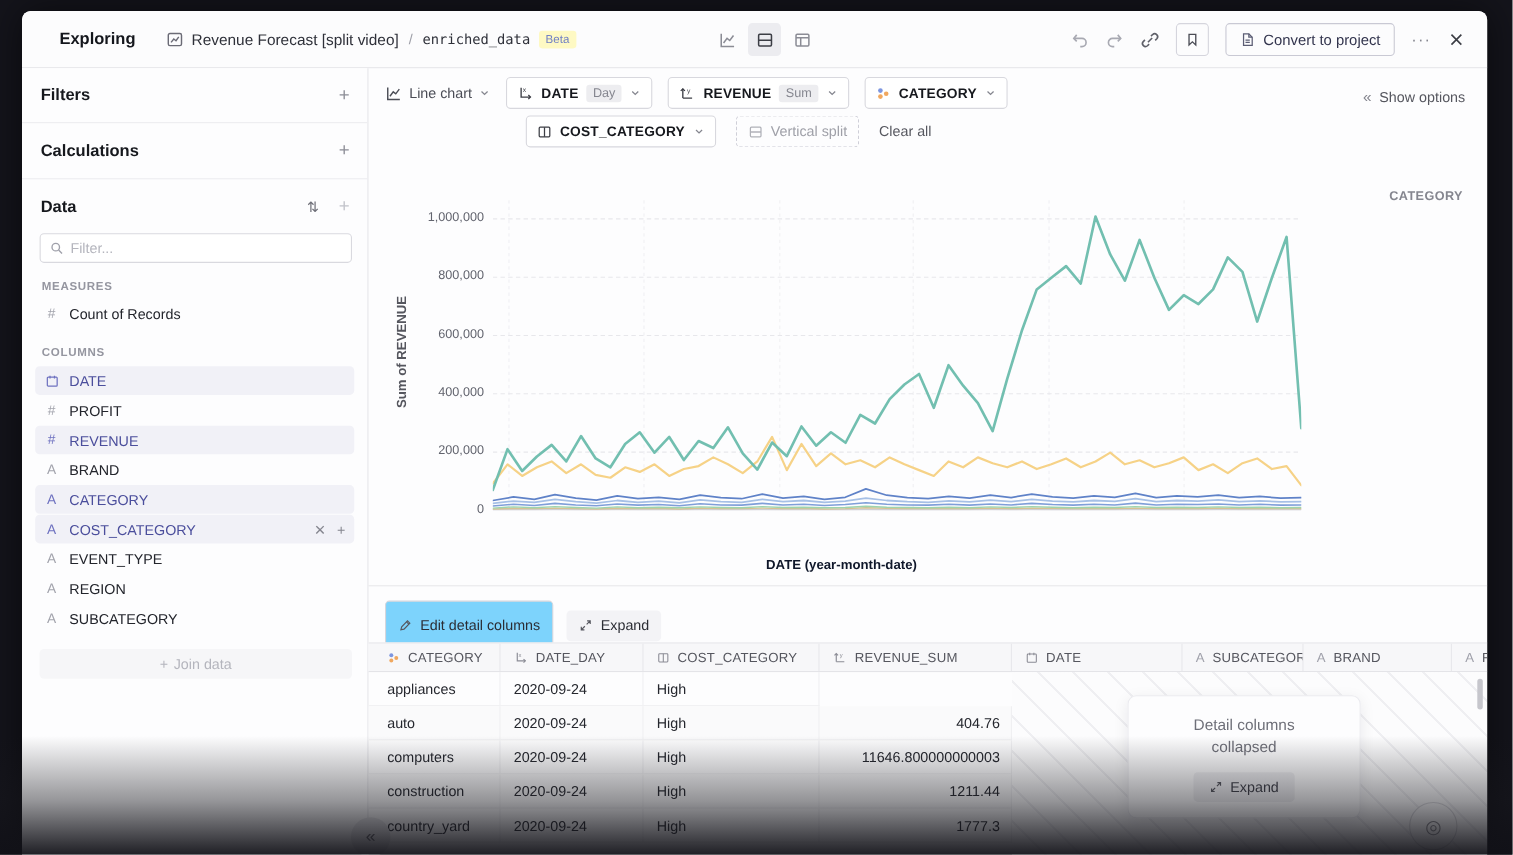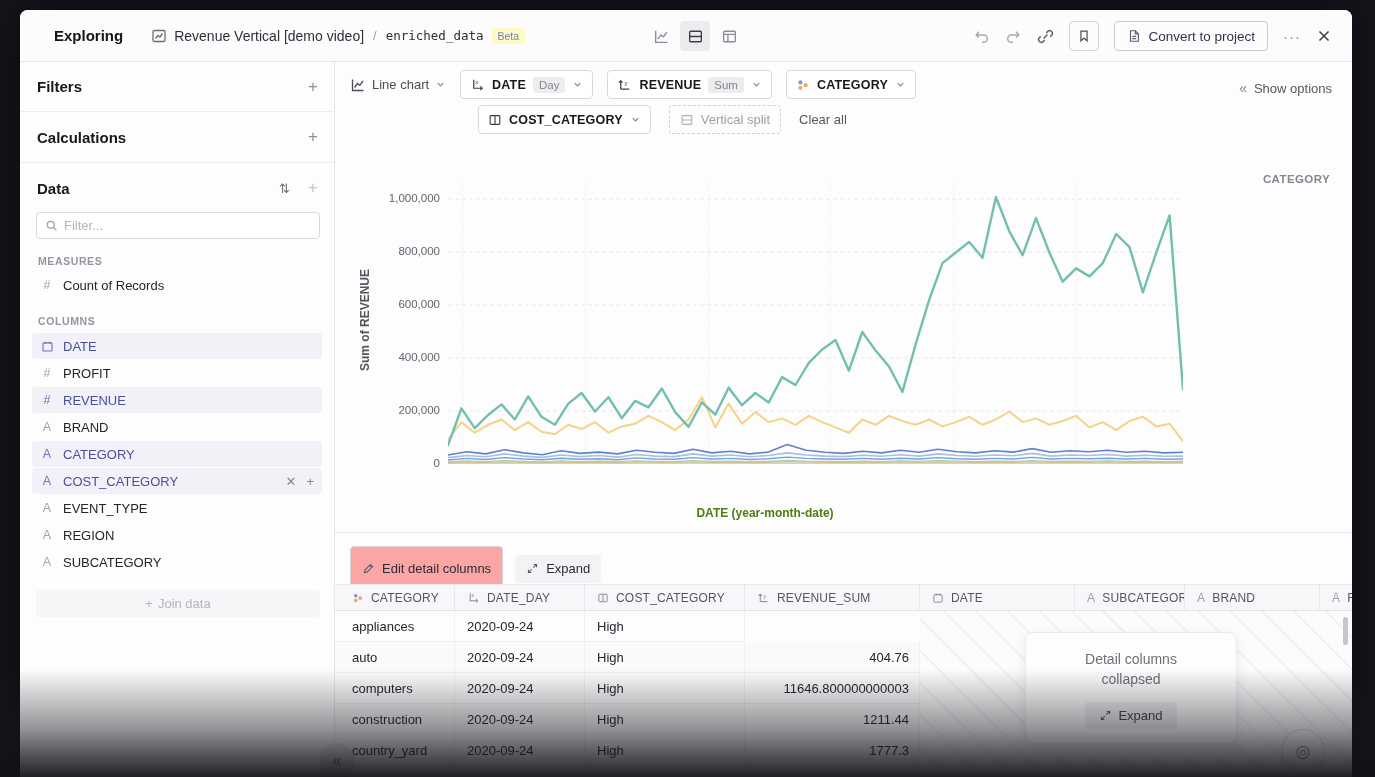--- a/index.html
+++ b/index.html
@@ -91,26 +91,26 @@
   .legend-title { position:absolute; right:22px; top:163px; font-size:11.5px; font-weight:700;
                   letter-spacing:.4px; color:#85868f; }
   .y-axis-title { position:absolute; left:345px; top:310px; transform:translate(-50%,-50%) rotate(-90deg);
                   white-space:nowrap; font-size:12px; font-weight:700; color:#55565e; }
   .y-labels { position:absolute; left:330px; top:162px; width:90px; height:292px; }
   .y-labels .ytick { position:absolute; right:0; font-size:11.5px; color:#62646e; }
   #chart-svg { position:absolute; left:428px; top:162px; }
   .x-labels { position:absolute; left:428px; top:464px; width:735px; height:16px; }
   .x-labels .xtick { position:absolute; transform:translateX(-50%); font-size:11.5px; color:#62646e; white-space:nowrap; }
   .x-axis-title { position:absolute; left:428px; top:496px; width:634px; text-align:center;
-                  font-size:12px; font-weight:700; color:#4d7c0f; }
+                  font-size:12px; font-weight:700; color:#0f172a; }
   .chart-divider { position:absolute; left:315px; right:0; top:522px; height:1px; background:#e9e9ec; }
 
   
   .detail-toolbar { position:absolute; left:330px; top:536px; display:flex; gap:12px; align-items:center; }
-  .edit-cols-btn { height:45px; border:1px solid #d6d6dc; border-radius:4px; background:#fca5a5; display:flex;
+  .edit-cols-btn { height:45px; border:1px solid #d6d6dc; border-radius:4px; background:#7dd3fc; display:flex;
                    align-items:center; gap:7px; padding:0 11px; font-size:13px; color:#2b2d34; cursor:pointer; }
   .expand-btn { height:28px; border-radius:4px; background:#f3f3f6; display:flex; align-items:center; gap:7px;
                 padding:0 11px; font-size:13px; color:#2b2d34; cursor:pointer; }
   .mini-ic { color:#56575f; display:flex; }
 
   
   .tbl-header { position:absolute; left:315px; right:0; top:574px; height:27px; background:#f7f7f9;
                 border-top:1px solid #e8e8ec; border-bottom:1px solid #e4e4e8; overflow:hidden; }
   .th-cell { position:absolute; top:0; height:100%; display:flex; align-items:center; gap:7px; padding-left:12px;
              font-size:12px; color:#55565e; letter-spacing:.2px; border-right:1px solid #e8e8ec;
@@ -155,21 +155,21 @@
   <div class="modal">
 
     <div class="titlebar">
       <span class="mode">Exploring</span>
       <span class="crumb-icon">
         <svg width="16" height="16" viewBox="0 0 16 16" fill="none" stroke="currentColor" stroke-width="1.3">
             <rect x="2" y="2.5" width="12" height="11" rx="1.5"></rect>
             <path d="M4.5 10.5l2.5-3 2 1.5 2.5-3.5"></path>
           </svg>
       </span>
-      <span class="crumb-project">Revenue Vertical [demo video]</span>
+      <span class="crumb-project">Revenue Forecast [split video]</span>
       <span class="crumb-sep">/</span>
       <span class="crumb-dataset">enriched_data</span>
       <span class="beta">Beta</span>
 
       <div class="view-toggles">
         <div class="vt-btn">
           <svg width="17" height="17" viewBox="0 0 16 16" fill="none" stroke="currentColor" stroke-width="1.3">
               <path d="M2.5 2.5v11h11"></path>
               <path d="M4.5 10.5l3-4 2.3 1.8 3.2-4.3"></path>
             </svg>

